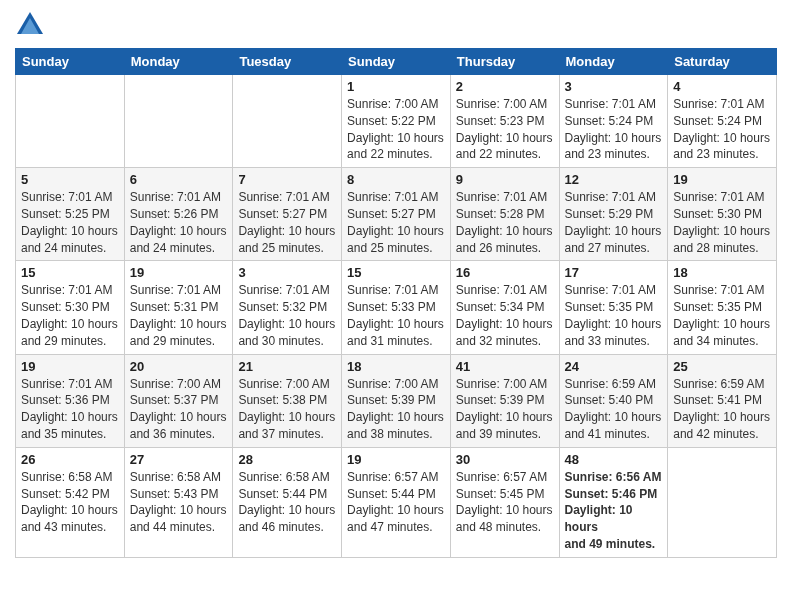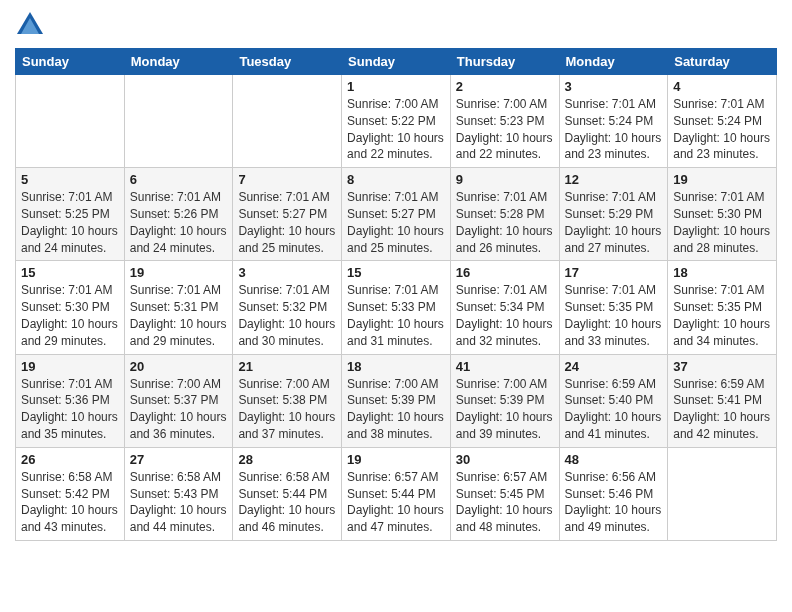--- a/index.html
+++ b/index.html
@@ -302,21 +302,21 @@
 and 39 minutes.</div>
           </td>
           <td>
             <div class="day-number">24</div>
             <div class="day-info" style="white-space: pre-line;">Sunrise: 6:59 AM
 Sunset: 5:40 PM
 Daylight: 10 hours
 and 41 minutes.</div>
           </td>
           <td>
-            <div class="day-number">37</div>
+            <div class="day-number">25</div>
             <div class="day-info" style="white-space: pre-line;">Sunrise: 6:59 AM
 Sunset: 5:41 PM
 Daylight: 10 hours
 and 42 minutes.</div>
           </td>
         </tr>
         <tr>
           <td>
             <div class="day-number">26</div>
             <div class="day-info" style="white-space: pre-line;">Sunrise: 6:58 AM
@@ -347,21 +347,21 @@
           </td>
           <td>
             <div class="day-number">30</div>
             <div class="day-info" style="white-space: pre-line;">Sunrise: 6:57 AM
 Sunset: 5:45 PM
 Daylight: 10 hours
 and 48 minutes.</div>
           </td>
           <td>
             <div class="day-number">48</div>
-            <div class="day-info" style="white-space: pre-line;">Sunrise: 6:56 AM
+            <div class="day-info" style="white-space: pre-line; font-weight: bold;">Sunrise: 6:56 AM
 Sunset: 5:46 PM
 Daylight: 10 hours
 and 49 minutes.</div>
           </td>
           <td class="empty-cell"></td>
         </tr>
       </tbody>
   </table>
 </div>
 

